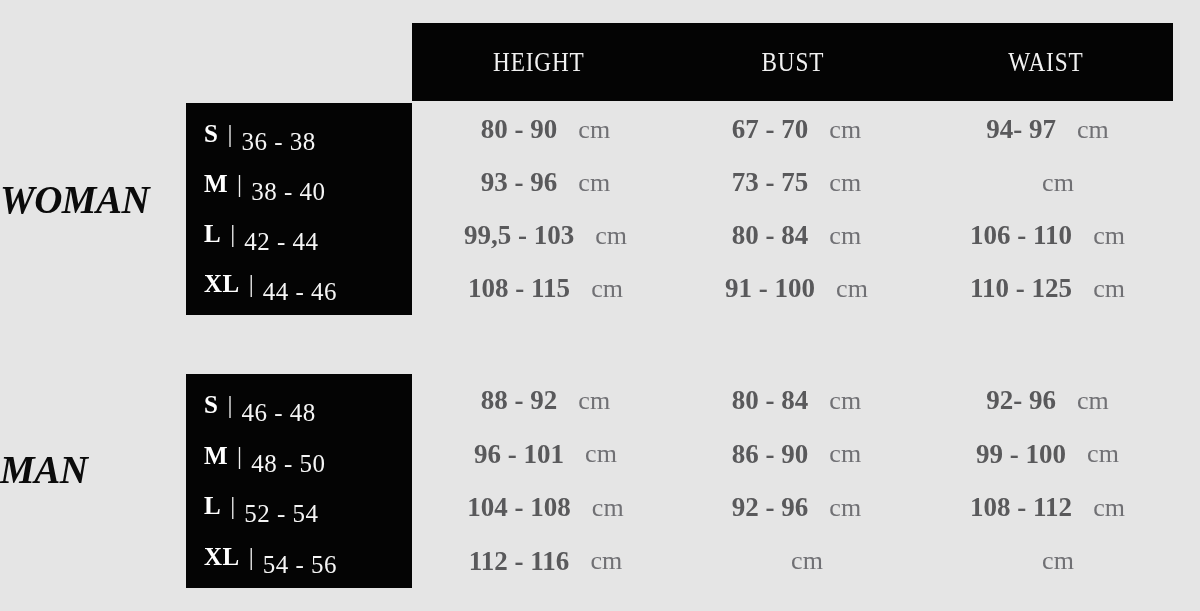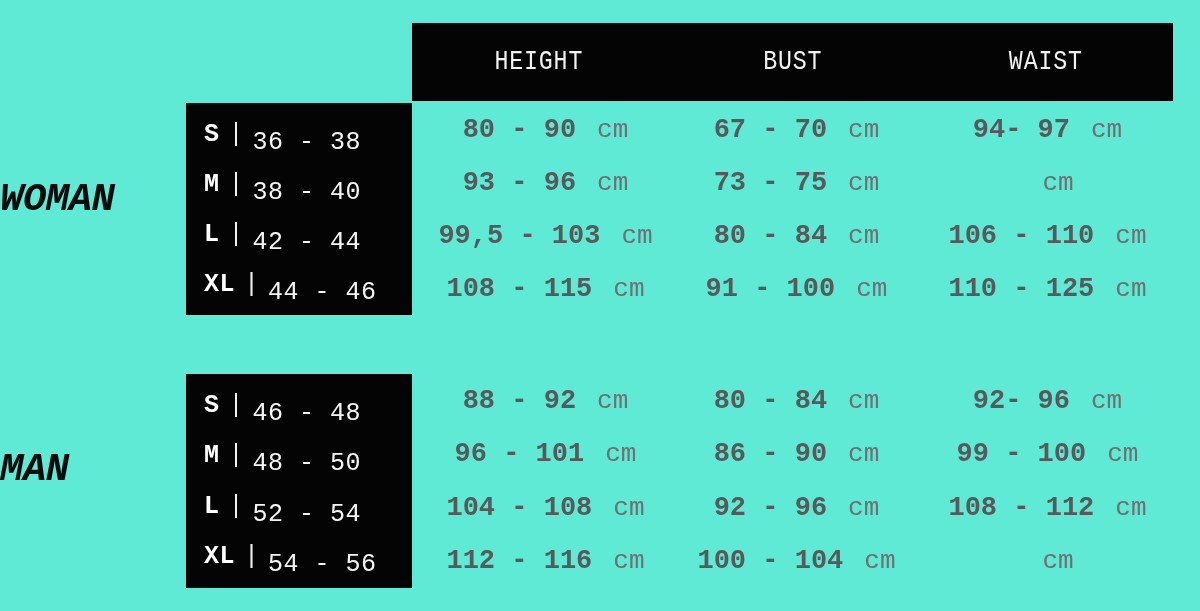--- a/index.html
+++ b/index.html
@@ -1,21 +1,21 @@
 <!DOCTYPE html>
 <html><head>
 <meta charset="utf-8">
 <style>
   html, body { margin: 0; padding: 0; background: #ffffff; }
   .stage {
     position: relative;
     width: 1200px;
     height: 611px;
-    background: #5eead4;
-    font-family: Liberation Mono, monospace;
+    background: #e5e5e5;
+    font-family: Liberation Serif, serif;
     overflow: hidden;
   }
 
   
   .header-bar {
     position: absolute;
     left: 412px; top: 23px;
     width: 761px; height: 78px;
     background: #040404;
     display: grid;
@@ -239,21 +239,20 @@
     </div>
     <div class="data-cell">
       <span class="num">108 - 112</span>
       <span class="unit">cm</span>
     </div>
     <div class="data-cell">
       <span class="num">112 - 116</span>
       <span class="unit">cm</span>
     </div>
     <div class="data-cell">
-      <span class="num">100 - 104</span>
       <span class="unit">cm</span>
     </div>
     <div class="data-cell">
       <span class="unit">cm</span>
     </div>
   </div>
 
 </div>
 
 </body></html>

